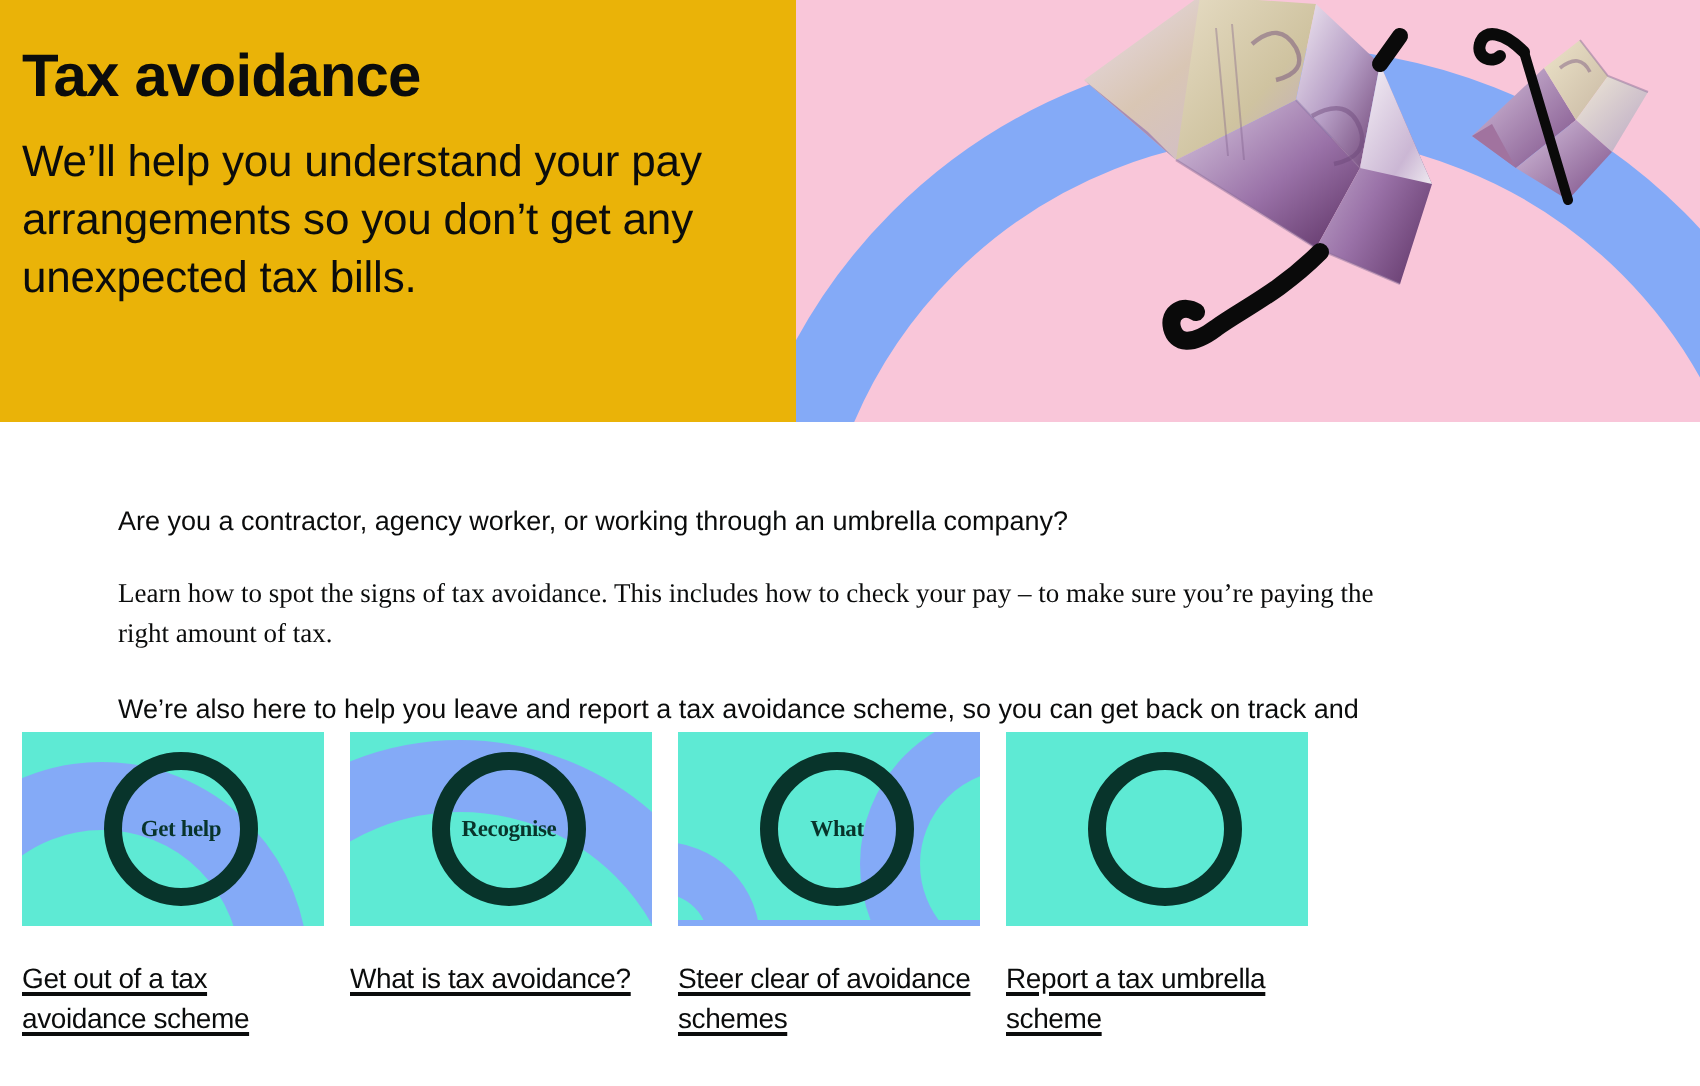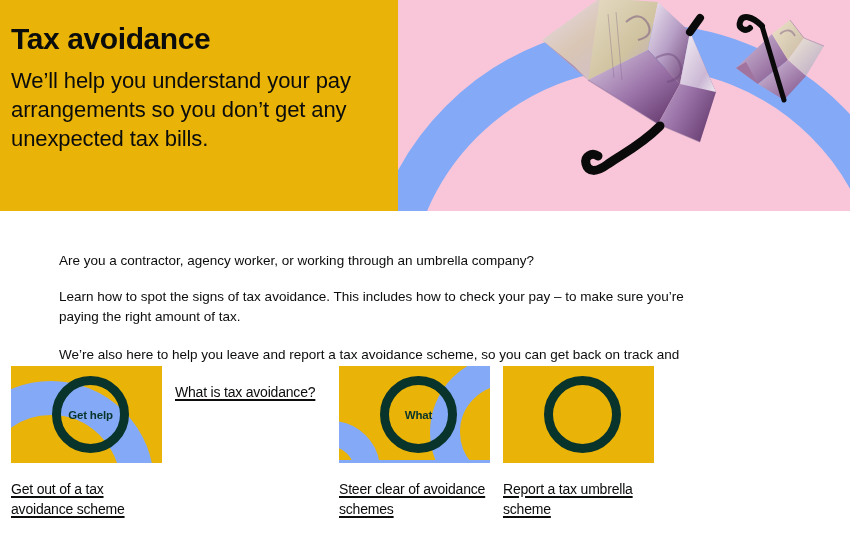--- a/index.html
+++ b/index.html
@@ -94,41 +94,42 @@
     margin-left: 48px;
   }
   .para {
     font-size: 13.5px;
     line-height: 1.47;
     margin: 0;
     color: #0b0c0c;
     max-width: 648px;
   }
   .para-1 { padding-top: 36px; }
-  .para-2 { padding-top: 16px; }
+  .para-2 { padding-top: 16px; font-family: Liberation Serif, serif; }
   .para-3 { padding-top: 18px; }
 
   
   .cards {
     position: absolute;
     left: 11px;
     top: 366px;
     width: 646px;
     display: flex;
     gap: 13px;
   }
   .card {
     width: 151px;
   }
   .card-art {
     position: relative;
     width: 151px;
     height: 97px;
-    background: #eab308;
+    background: #5eead4;
     overflow: hidden;
+    font-family: Liberation Serif, serif;
   }
   .card-art svg {
     position: absolute;
     left: 0;
     top: 0;
   }
   .ring {
     position: absolute;
     left: 41px;
     top: 10px;
@@ -278,20 +279,27 @@
       <svg width="151" height="97" viewBox="0 0 151 97">
         <circle cx="40" cy="118" r="86" fill="none" stroke="#84aaf7" stroke-width="34"></circle>
       </svg>
       <div class="ring"></div>
       <div class="ring-label">Get help</div>
     </div>
     <a class="card-link" href="#">Get out of a tax avoidance scheme</a>
   </div>
 
   <div class="card">
+    <div class="card-art">
+      <svg width="151" height="97" viewBox="0 0 151 97">
+        <circle cx="55" cy="150" r="128" fill="none" stroke="#84aaf7" stroke-width="36"></circle>
+      </svg>
+      <div class="ring"></div>
+      <div class="ring-label">Recognise</div>
+    </div>
     <a class="card-link" href="#">What is tax avoidance?</a>
   </div>
 
   <div class="card">
     <div class="card-art">
       <svg width="151" height="97" viewBox="0 0 151 97">
         <circle cx="-8" cy="104" r="36" fill="none" stroke="#84aaf7" stroke-width="26"></circle>
         <circle cx="168" cy="66" r="62" fill="none" stroke="#84aaf7" stroke-width="30"></circle>
         <path d="M0 94 L151 94 L151 97 L0 97 Z" fill="#84aaf7"></path>
       </svg>

